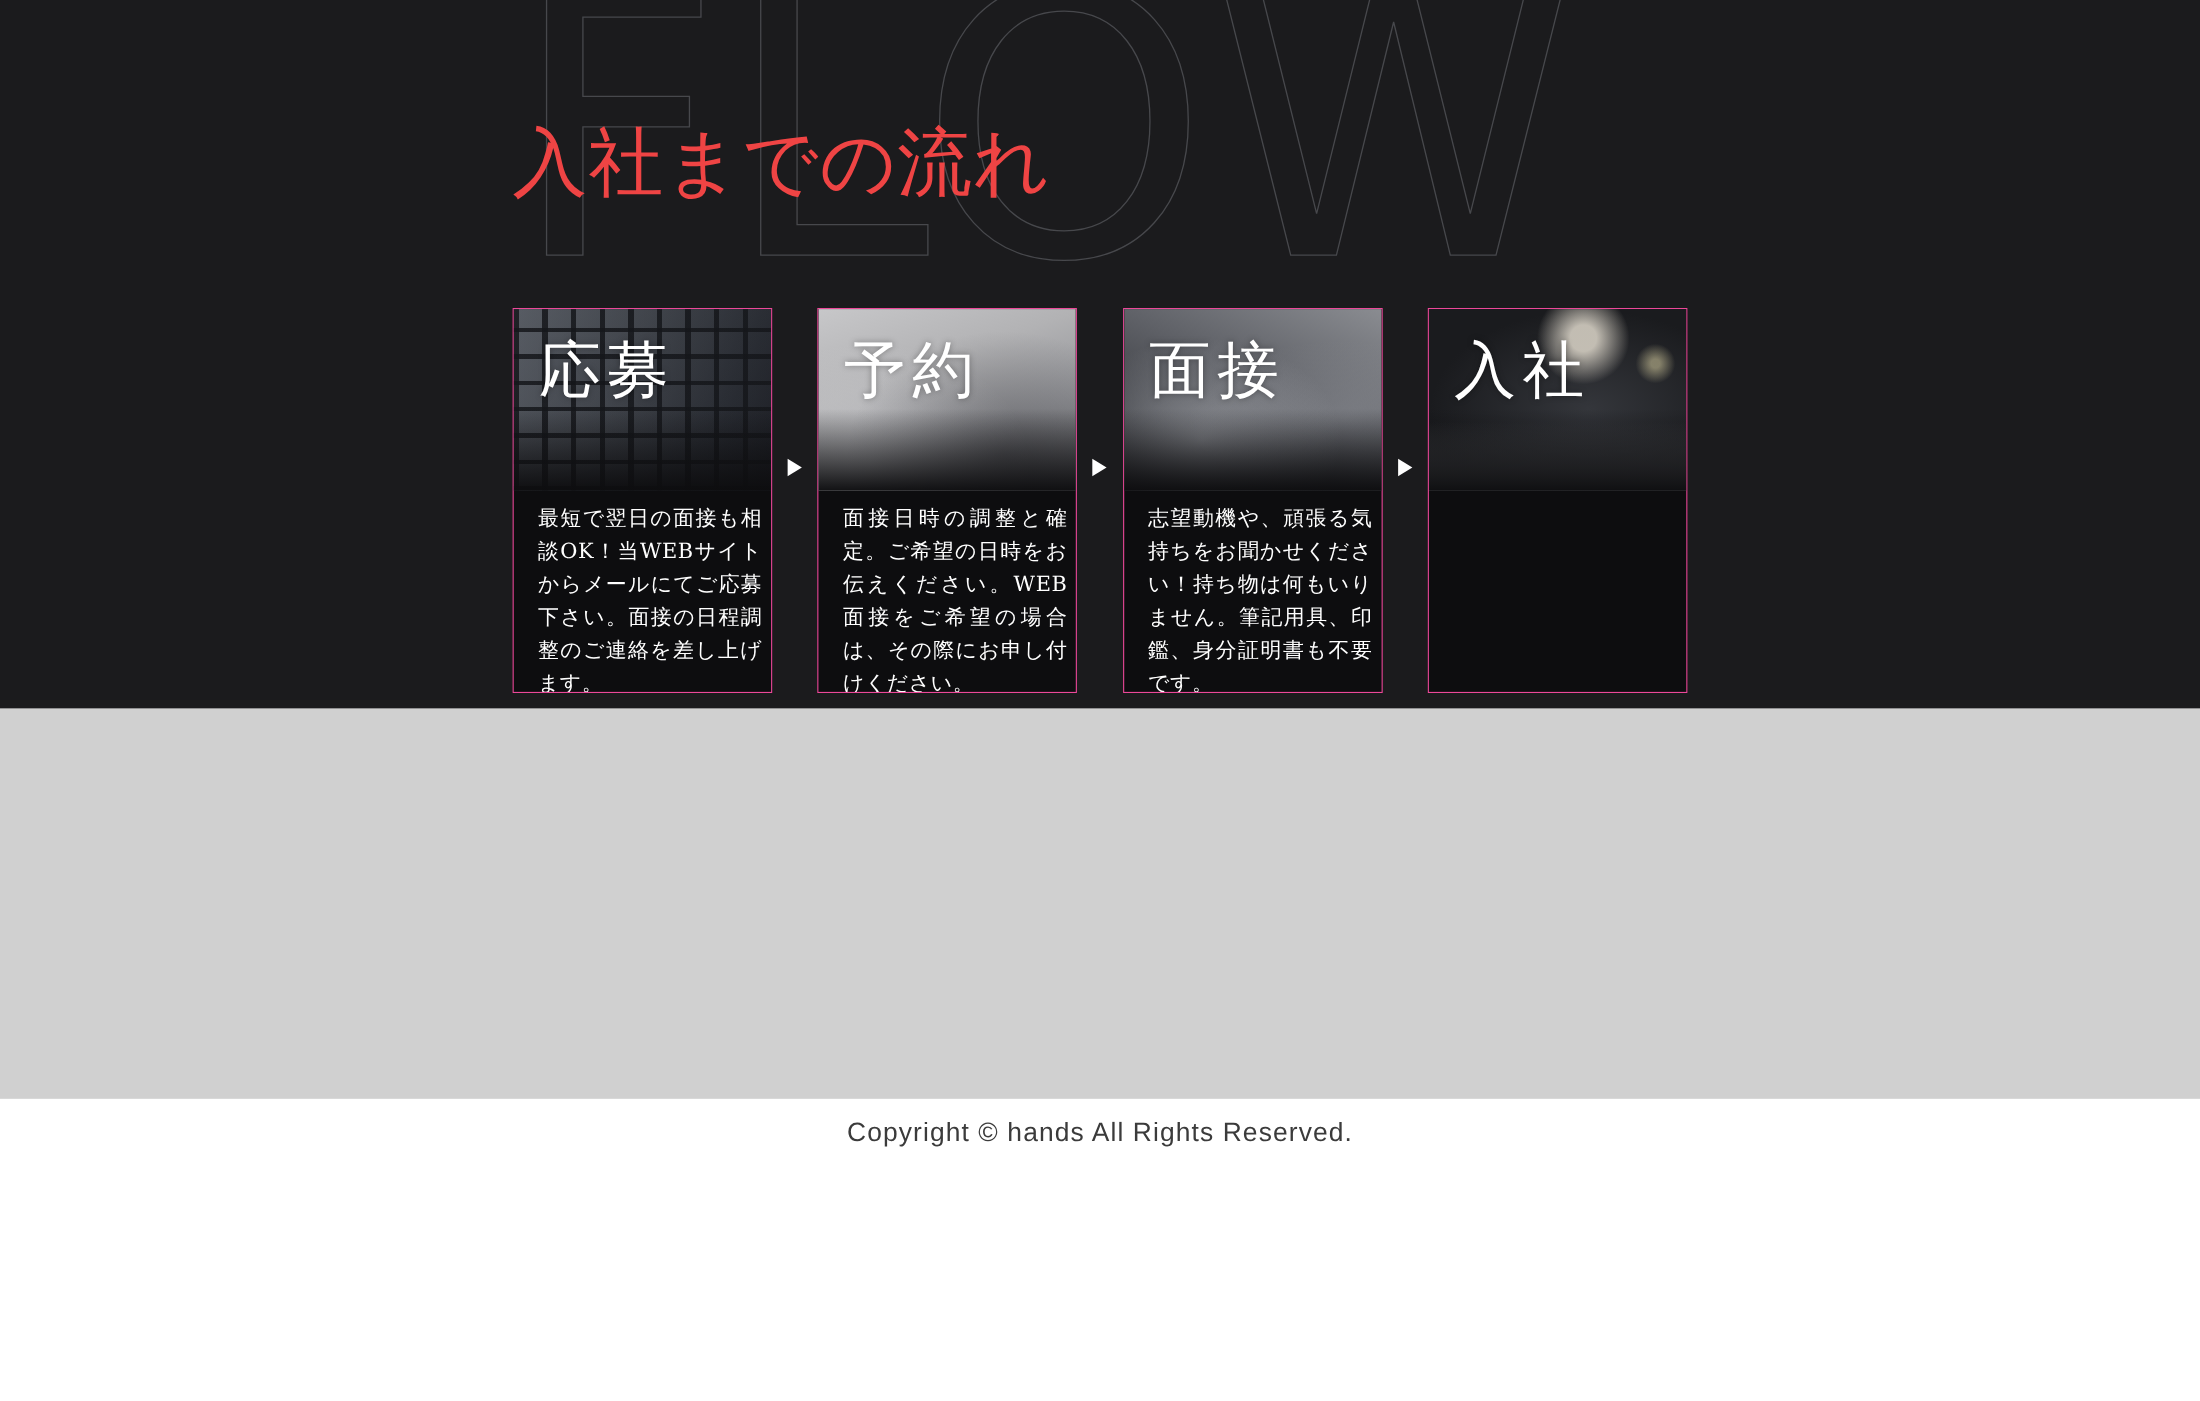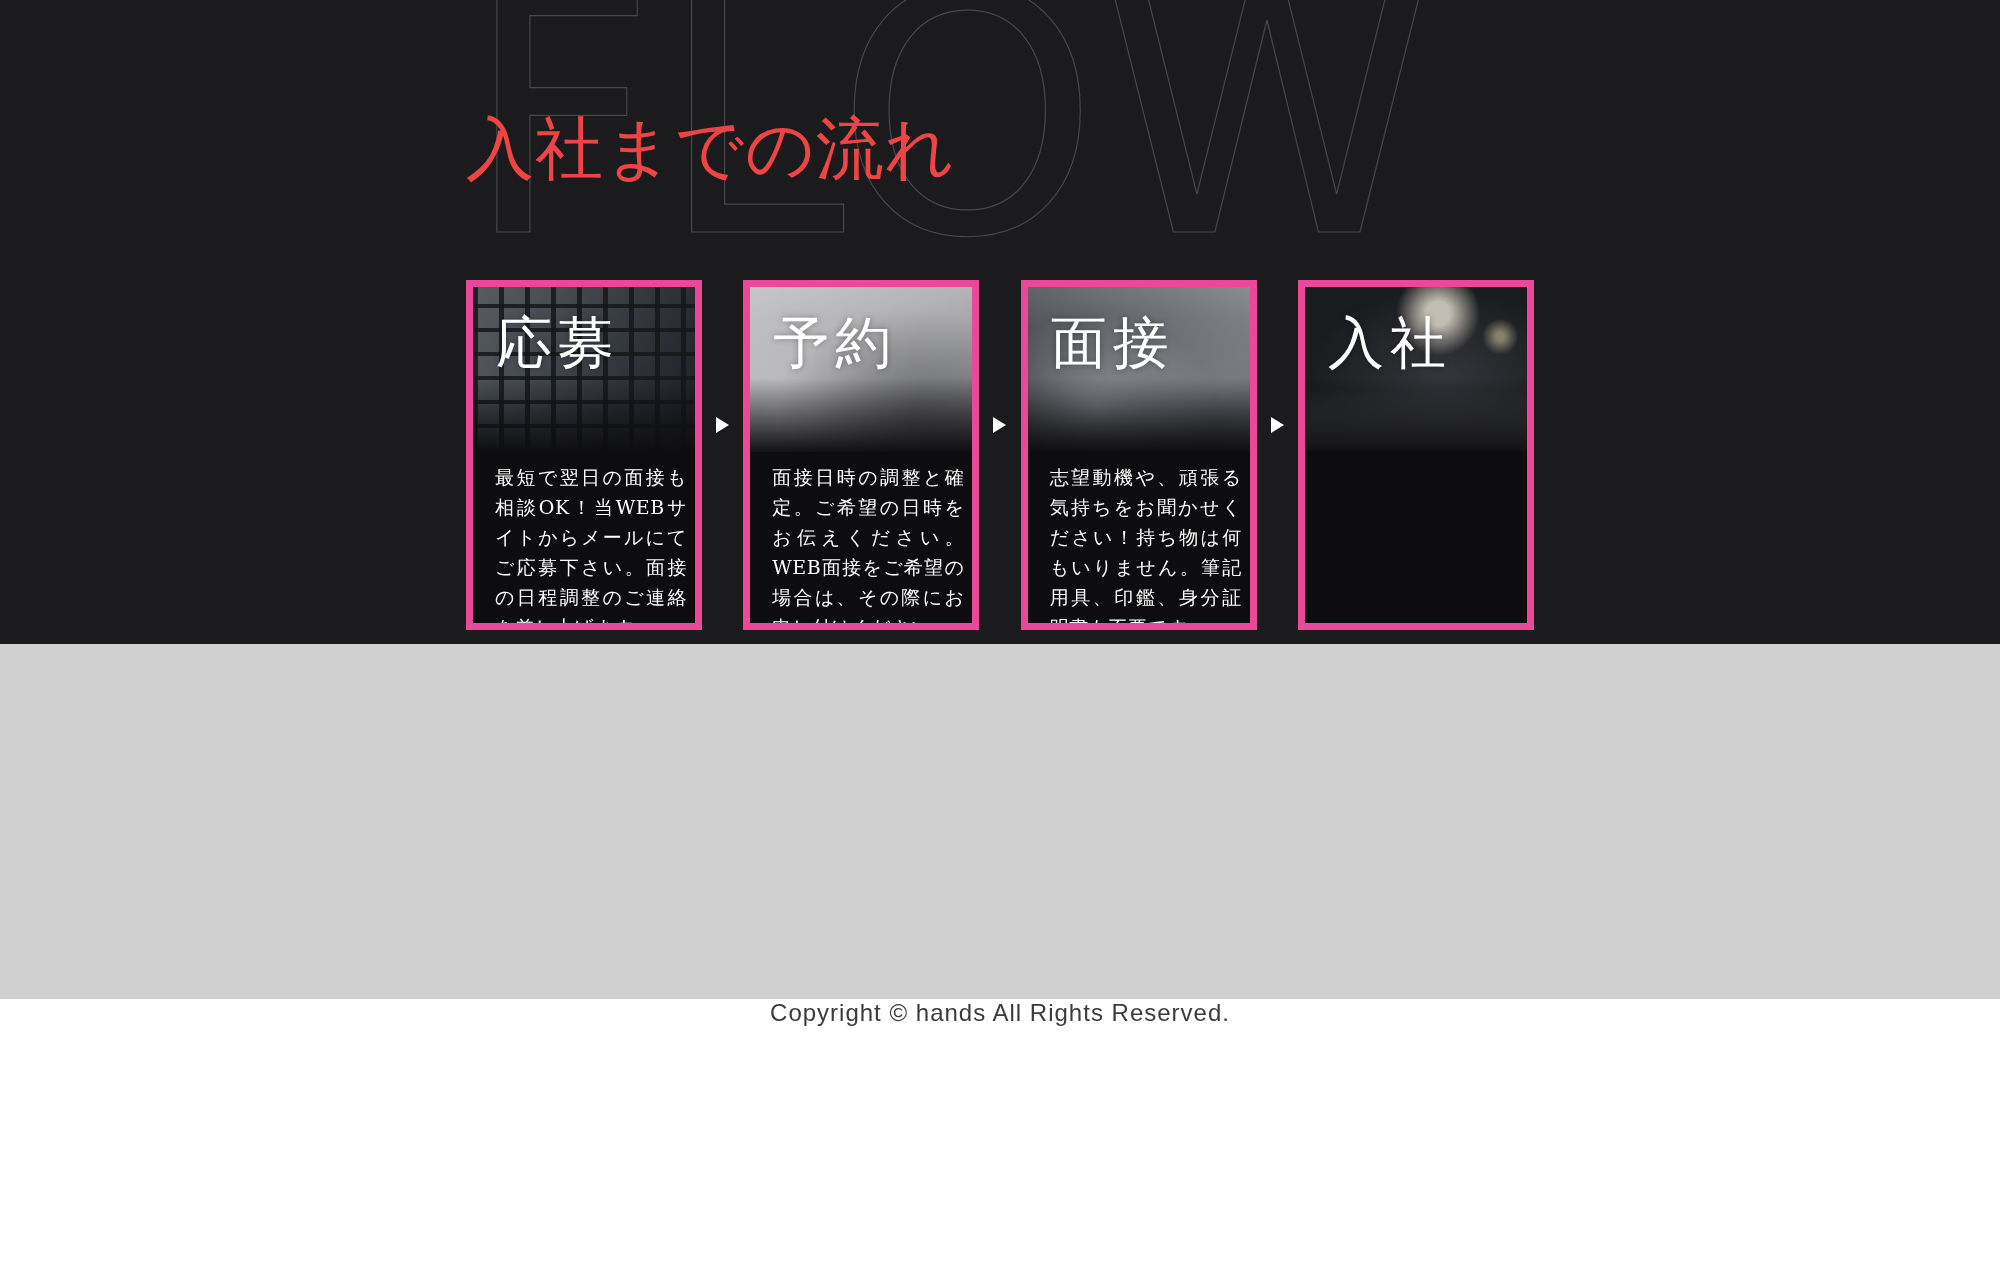--- a/index.html
+++ b/index.html
@@ -54,21 +54,21 @@
     position: absolute;
     left: 466px;
     top: 280px;
     width: 1068px;
     display: flex;
     align-items: flex-start;
   }
   .card {
     width: 236px;
     height: 350px;
-    border: 7px solid #ec4899;
+    border: 1px solid #ec4899;
     background: #0d0d0f;
     overflow: hidden;
     flex: 0 0 auto;
   }
   .photo {
     position: relative;
     width: 100%;
     height: 165px;
     background: #2a2b2e;
   }
@@ -146,20 +146,21 @@
     height: 355px;
     background: #d0d0d0;
   }
 
   
   .site-footer {
     width: 100%;
     height: 62px;
     background: #ffffff;
     display: flex;
+    align-items: center;
     justify-content: center;
   }
   .copyright {
     font-family: "Liberation Sans", "DejaVu Sans", sans-serif;
     font-size: 24px;
     letter-spacing: 1px;
     color: #3b3b3b;
   }
 </style>
 </head>

